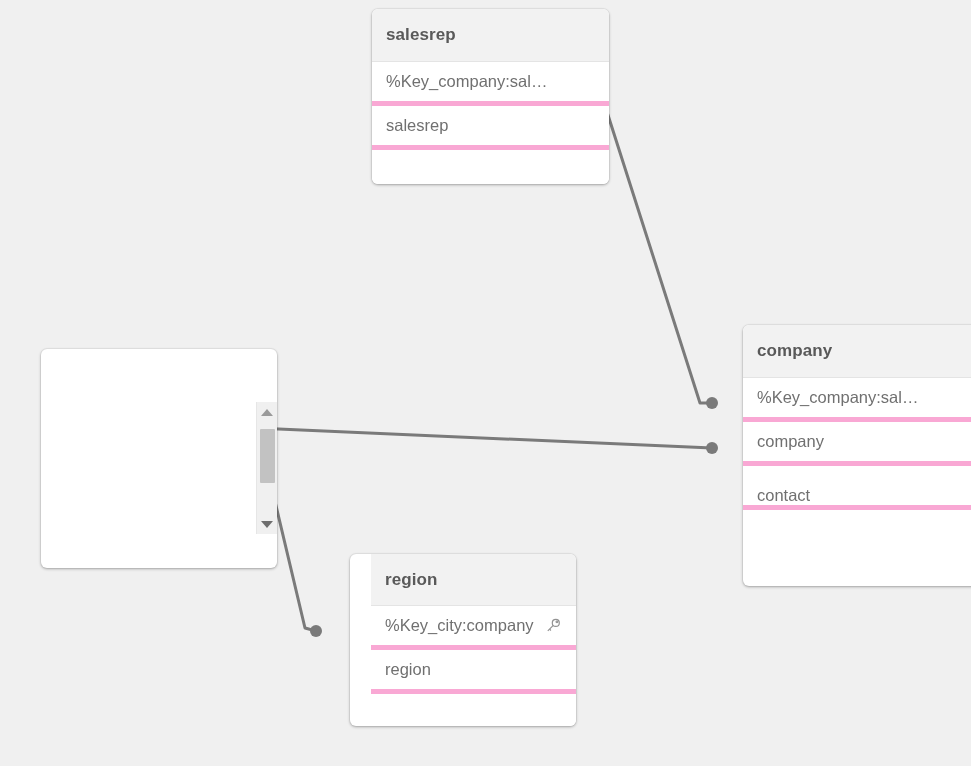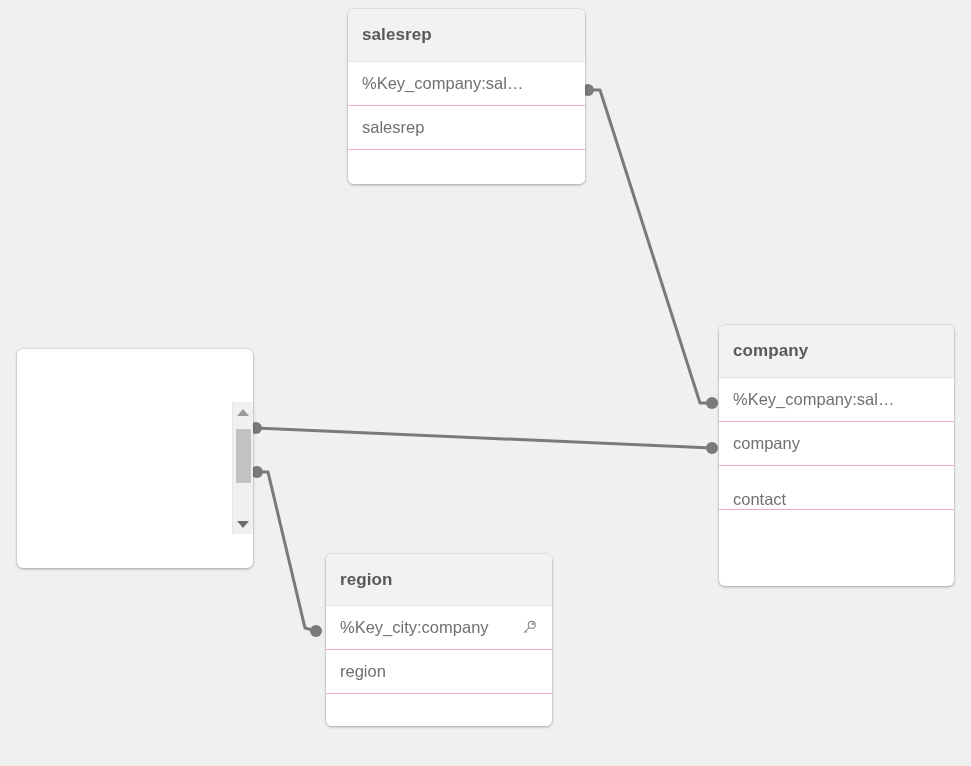--- a/index.html
+++ b/index.html
@@ -34,20 +34,21 @@
   }
 
   .table-card {
     position: absolute;
     background: #ffffff;
     border-radius: 6px;
     box-shadow: 0 1px 3px rgba(0,0,0,0.30), 0 0 0 1px rgba(0,0,0,0.04);
     z-index: 2;
     overflow: hidden;
     box-sizing: border-box;
+    margin-left: 24px;
   }
 
   .table-title {
     background: #f2f2f2;
     color: #595959;
     font-size: 17px;
     font-weight: bold;
     padding: 0 14px;
     display: flex;
     align-items: center;
@@ -61,21 +62,21 @@
   }
 
   .field-row {
     display: flex;
     align-items: center;
     justify-content: space-between;
     color: #707070;
     font-size: 16.5px;
     padding: 0 14px;
     box-sizing: border-box;
-    border-bottom: 1px solid #f9a8d4;
+    border-bottom: 5px solid #f9a8d4;
     background: #ffffff;
     white-space: nowrap;
     overflow: hidden;
   }
 
   .field-label {
     overflow: hidden;
     text-overflow: clip;
     white-space: nowrap;
   }
@@ -192,21 +193,21 @@
             <span class="tri"></span>
           </div>
           <div class="sb-track">
             <div class="sb-thumb" style="top: 8%; height: 58%;"></div>
           </div>
           <div class="sb-arrow down">
             <span class="tri"></span>
           </div>
         </div>
       </div>
-      <div class="table-card" style="left: 326px; top: 554px; width: 226px; height: 172px;">
+      <div class="table-card" style="left: 326px; top: 554px; width: 226px; height: 172px; padding-left: 21px;">
         <div class="table-title" style="height: 52px;">region</div>
         <div class="fields">
           <div class="field-row" style="height: 44px;">
             <span class="field-label">%Key_city:company</span>
             <span class="key-icon"><svg viewBox="0 0 20 20" width="18" height="18" aria-hidden="true">
                 <g fill="none" stroke="#777777" stroke-width="1.3">
                   <circle cx="13.1" cy="6.6" r="3.9"></circle>
                   <circle cx="14.4" cy="5.4" r="1.0"></circle>
                   <path d="M10.3 9.4 L4.2 15.5"></path>
                   <path d="M6.2 13.5 L7.7 15.0"></path>

